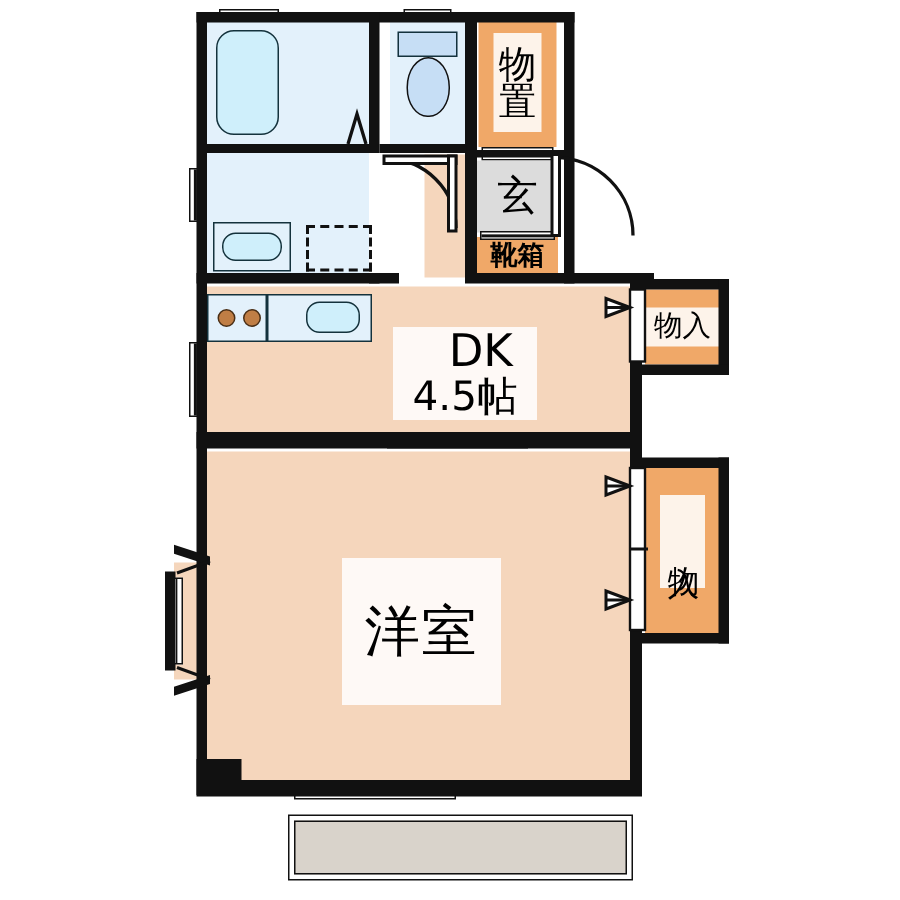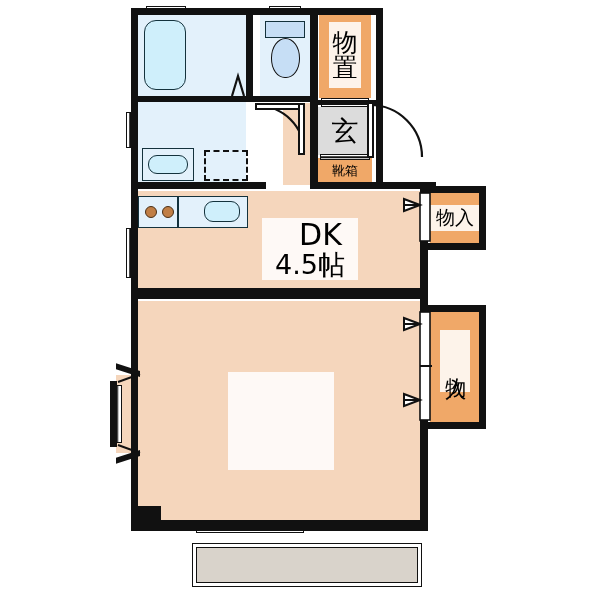--- a/index.html
+++ b/index.html
@@ -98,21 +98,21 @@
     <span>物</span>
     <span>置</span>
   </div>
 
   <div class="abs win h" style="left:321px;top:98px;width:48px;height:9px;"></div>
 
   <div class="abs genkan" style="left:318px;top:107px;width:54px;height:48px;"></div>
   <div class="lbl clear" style="left:325px;top:112px;width:40px;height:38px;font-size:27px;">玄</div>
 
   <div class="abs closet" style="left:318px;top:158px;width:54px;height:26px;"></div>
-  <div class="lbl clear" style="left:320px;top:161px;width:50px;height:20px;font-size:13px;">靴箱</div>
+  <div class="lbl clear" style="left:320px;top:161px;width:50px;height:20px;font-size:18px;font-weight:bold;">靴箱</div>
   <div class="abs win h" style="left:320px;top:154px;width:50px;height:6px;"></div>
 
   <div class="abs white" style="left:258px;top:101px;width:52px;height:84px;"></div>
 
   <div class="abs room" style="left:283px;top:103px;width:27px;height:82px;"></div>
 
   <div class="abs room" style="left:138px;top:191px;width:282px;height:97px;"></div>
 
   <div class="abs vanity" style="left:138px;top:196px;width:110px;height:32px;"></div>
   <div class="abs" style="left:177px;top:196px;width:1.6px;height:32px;background:#14323c;"></div>
@@ -131,20 +131,21 @@
 
   <div class="abs closet" style="left:430px;top:312px;width:50px;height:110px;"></div>
   <div class="lbl vert" style="left:440px;top:330px;width:30px;height:62px;font-size:21px;">物入</div>
 
   <div class="abs room" style="left:138px;top:301px;width:282px;height:222px;"></div>
 
   <div class="abs white" style="left:138px;top:510px;width:22px;height:13px;"></div>
 
   <div class="abs room" style="left:116px;top:375px;width:24px;height:78px;"></div>
   <div class="lbl" style="left:228px;top:372px;width:106px;height:98px;flex-direction:column;">
+    <span style="font-size:37px;letter-spacing:1px;">洋室</span>
   </div>
 
   <div class="abs win v" style="left:113px;top:385px;width:9px;height:58px;"></div>
 
   <div class="abs win h" style="left:258px;top:290px;width:94px;height:9px;"></div>
 
   <div class="abs win h" style="left:196px;top:524px;width:108px;height:9px;"></div>
 
   <div class="abs wall" style="left:131px;top:8px;width:252px;height:7px;"></div>
   <div class="abs wall" style="left:131px;top:8px;width:7px;height:180px;"></div>

